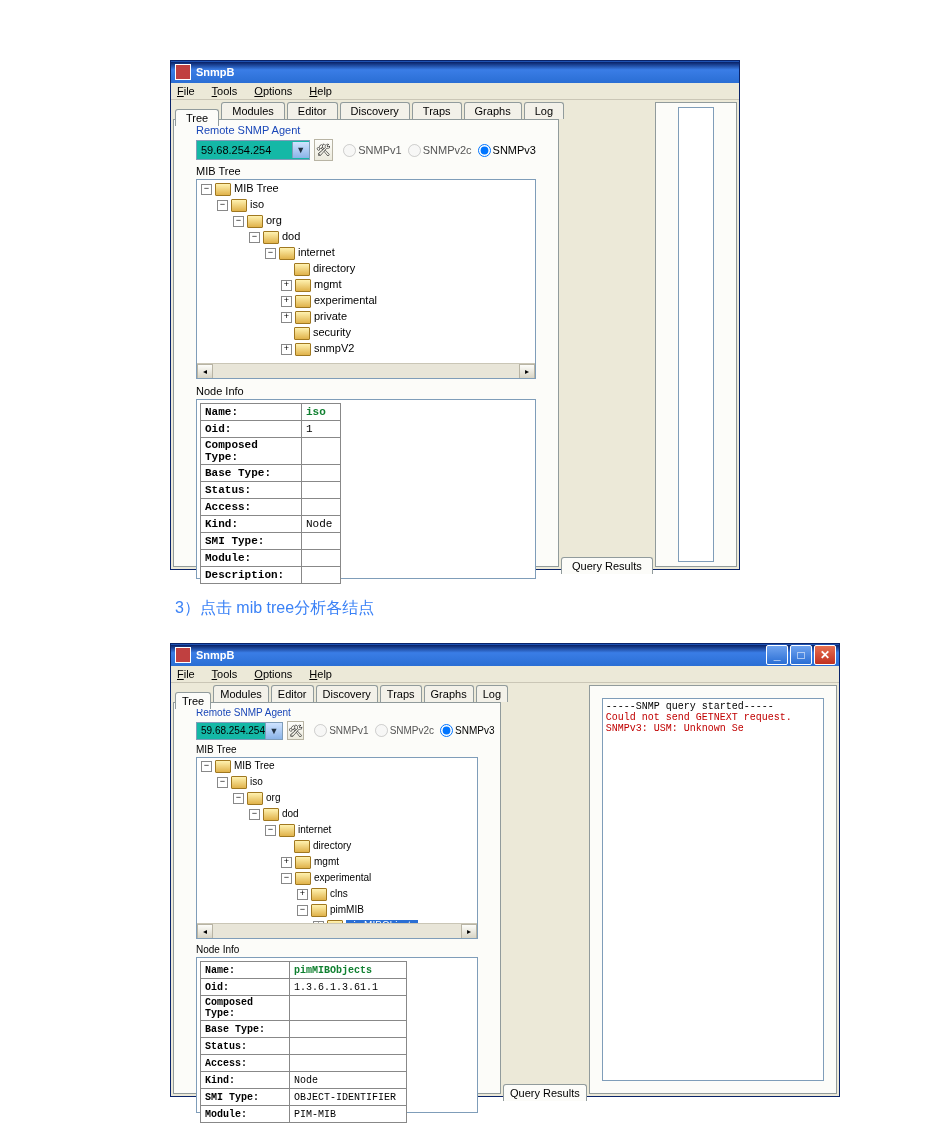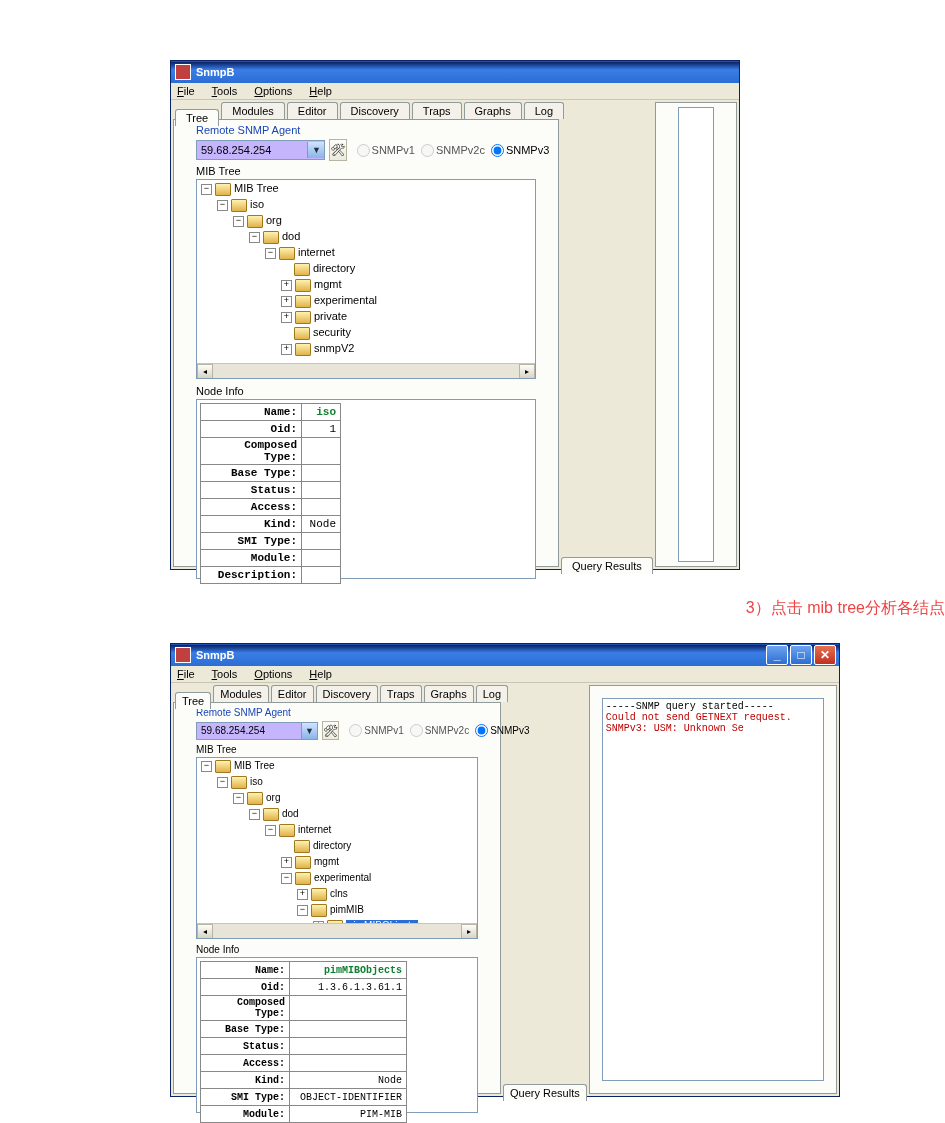--- a/index.html
+++ b/index.html
@@ -97,26 +97,25 @@
   .pane-content {
     border: 1px solid #919b9c;
     background: #fcfcf9;
     padding: 4px 22px;
     box-sizing: border-box;
   }
   .remote-label { color: #1a47b8; font-size: 11px; margin-bottom: 3px; }
   .agent-row { display: flex; align-items: center; margin-bottom: 4px; }
   .agent-row .combo {
     border: 1px solid #7f9db9;
-    background: #c4b5fd;
+    background: #14b8a6;
     height: 18px;
     display: flex; align-items: center;
     font-size: 11px;
     padding-left: 4px;
-    gap: 36px;
   }
   .agent-row .combo .arrow {
     width: 16px; height: 16px;
     background: linear-gradient(#cfe3ff,#8bb4e8);
     border-left: 1px solid #7f9db9;
     display: flex; align-items: center; justify-content: center;
     color: #234;
     font-size: 9px;
     margin-left: auto;
   }
@@ -189,43 +188,41 @@
     border-collapse: collapse;
     font-size: 11px;
     font-family: "Courier New","SimSun",monospace;
     background: #fff;
     border: 1px solid #7f9db9;
   }
   .nodeinfo-tbl td {
     border: 1px solid #888;
     padding: 1px 4px;
     height: 14px;
-    text-align: right;
   }
   .nodeinfo-tbl td.lab { font-weight: bold; }
   .nodeinfo-tbl td.val-green { color: #108030; font-weight: bold; }
   .nodeinfo-wrap {
     border: 1px solid #7f9db9;
     background: #fff;
     padding: 3px;
   }
   .query-box {
     border: 1px solid #7f9db9;
     background: #fff;
     font-family: "Courier New",monospace;
     font-size: 10px;
     padding: 2px 3px;
     box-sizing: border-box;
   }
   .query-box .err { color: #c00000; }
   .caption {
     font-size: 16px;
-    color: #ef4444;
+    color: #3b82f6;
     margin: 28px 0 24px 5px;
-    text-align: right;
   }
 </style>
 </head>
 <body>
 
 <div class="page">
 
   
   <div class="window" style="width:568px;">
     <div class="titlebar">

